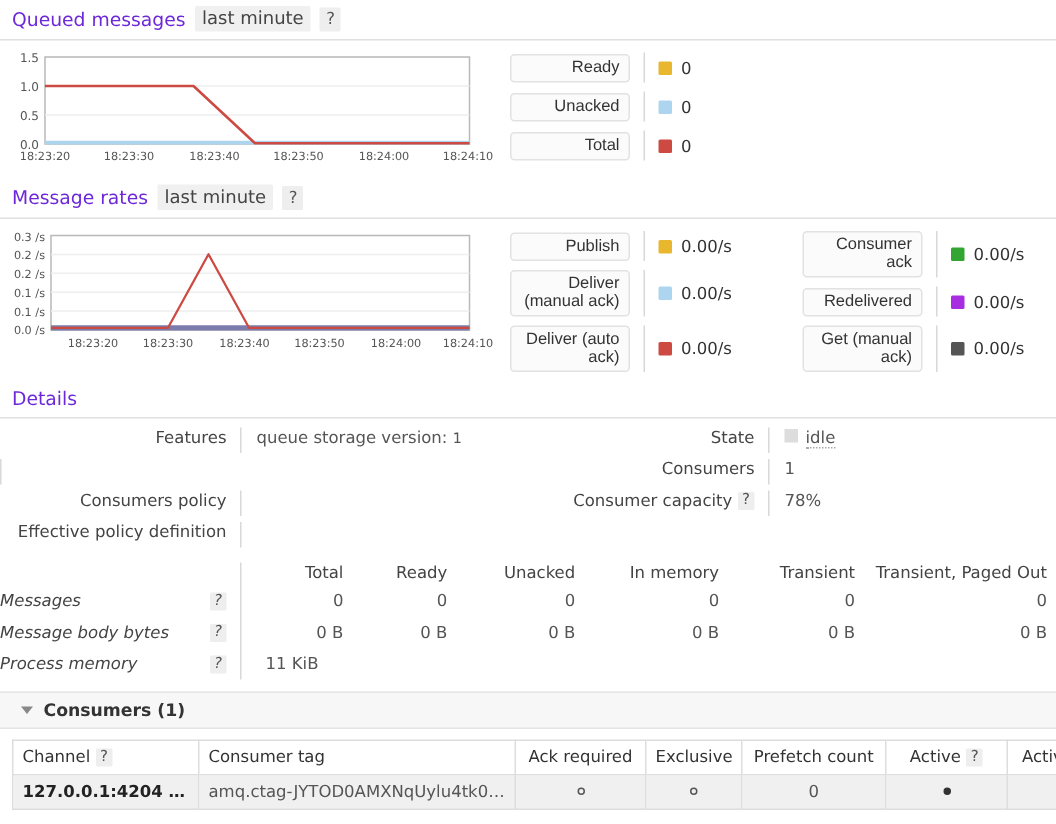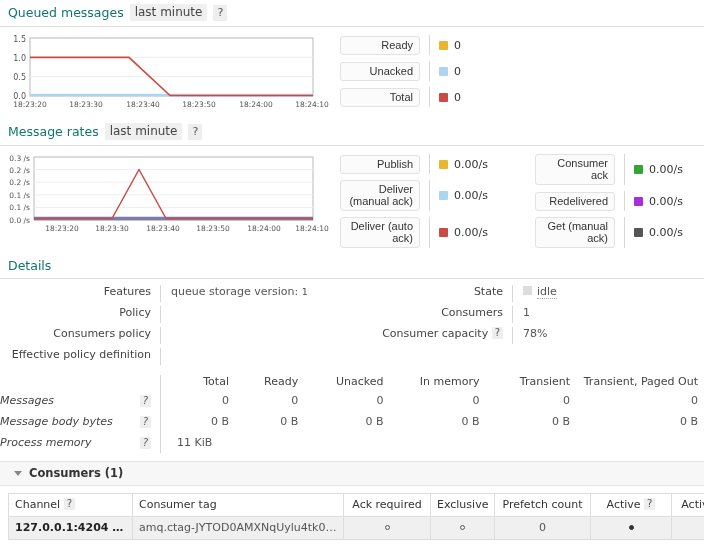--- a/index.html
+++ b/index.html
@@ -17,21 +17,21 @@
   .section-head {
     padding: 4px 8px 5px 8px;
     border-bottom: 1px solid #e0e0e0;
     display: flex;
     align-items: center;
     gap: 6px;
     white-space: nowrap;
   }
   .section-title {
     font-size: 12.5px;
-    color: #0f766e;
+    color: #6d28d9;
   }
   .pill {
     background: #f0f0f0;
     color: #444444;
     font-size: 12px;
     padding: 1px 5px 2px 5px;
     border-radius: 1px;
   }
   .qmark {
     background: #eeeeee;
@@ -432,21 +432,20 @@
   <div class="details-body">
     <div class="det-half">
       <div class="det-row">
         <div class="det-label">Features</div>
         <div class="det-val">
           <span>queue storage version:</span>
           <span class="sub">1</span>
         </div>
       </div>
       <div class="det-row">
-        <div class="det-label">Policy</div>
         <div class="det-val"></div>
       </div>
       <div class="det-row">
         <div class="det-label">Consumers policy</div>
         <div class="det-val"></div>
       </div>
       <div class="det-row">
         <div class="det-label">Effective policy definition</div>
         <div class="det-val"></div>
       </div>

